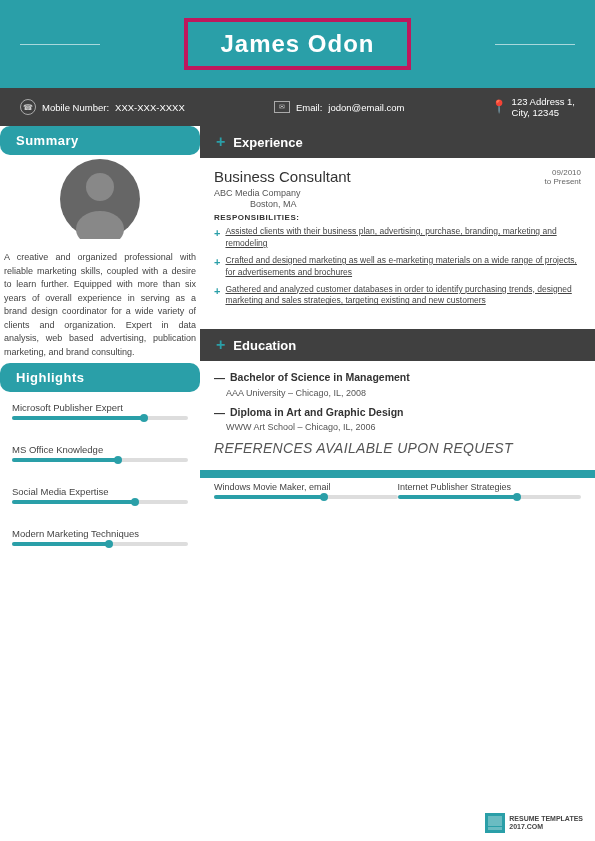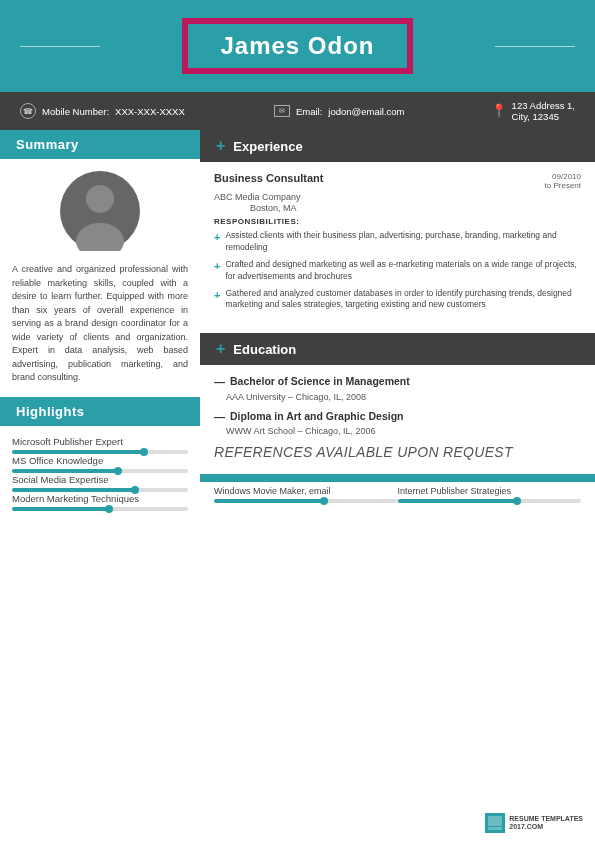--- a/index.html
+++ b/index.html
@@ -21,21 +21,21 @@
     
     .header {
       background: #2a9fa8;
       padding: 18px 40px;
       display: flex;
       align-items: center;
       justify-content: center;
       position: relative;
     }
     .header-name-box {
-      border: 6px solid #be185d;
+      border: 4px solid #be185d;
       padding: 8px 32px;
       background: #2a9fa8;
       position: relative;
       z-index: 1;
     }
     .header-name {
       color: #fff;
       font-size: 24px;
       font-weight: bold;
       letter-spacing: 1px;
@@ -122,40 +122,41 @@
     }
 
     
     .section-header-teal {
       background: #2a9fa8;
       color: #fff;
       font-size: 13px;
       font-weight: bold;
       padding: 7px 16px;
       letter-spacing: 0.5px;
+      border-radius: 10px;
     }
     .section-header-dark {
       background: #404040;
       color: #fff;
       font-size: 13px;
       font-weight: bold;
       padding: 7px 16px;
       display: flex;
       align-items: center;
       gap: 8px;
     }
     .section-header-dark .plus {
       font-size: 16px;
       color: #2a9fa8;
       font-weight: bold;
     }
 
     
     .summary-section {
-      padding: 12px;
+      padding: 4px;
     }
     .avatar-wrapper {
       display: flex;
       justify-content: center;
       margin-bottom: 12px;
     }
     .avatar-svg {
       width: 80px;
       height: 80px;
     }
@@ -164,21 +165,21 @@
       line-height: 1.5;
       color: #444;
       text-align: justify;
     }
 
     
     .highlights-section {
       padding: 10px 12px;
     }
     .highlight-item {
-      margin-bottom: 1px;
+      margin-bottom: 24px;
     }
     .highlight-label {
       font-size: 9.5px;
       color: #444;
       margin-bottom: 3px;
     }
     .highlight-bar-bg {
       height: 4px;
       background: #ddd;
       border-radius: 2px;
@@ -214,22 +215,22 @@
     .job-entry {
       margin-bottom: 12px;
     }
     .job-header {
       display: flex;
       justify-content: space-between;
       align-items: flex-start;
       margin-bottom: 2px;
     }
     .job-title {
-      font-size: 11px;
-      font-weight: bold;
+      font-size: 15px;
+      font-weight: normal;
       color: #333;
     }
     .job-date {
       font-size: 8px;
       color: #666;
       text-align: right;
       white-space: nowrap;
     }
     .job-company {
       font-size: 9px;
@@ -260,20 +261,21 @@
       color: #2a9fa8;
       font-size: 11px;
       font-weight: bold;
       line-height: 1.3;
       flex-shrink: 0;
     }
     .resp-text {
       font-size: 8.5px;
       color: #444;
       line-height: 1.4;
+      text-decoration: underline;
     }
 
     
     .education-section {
       padding: 10px 14px;
     }
     .edu-entry {
       margin-bottom: 8px;
     }
     .edu-header {

